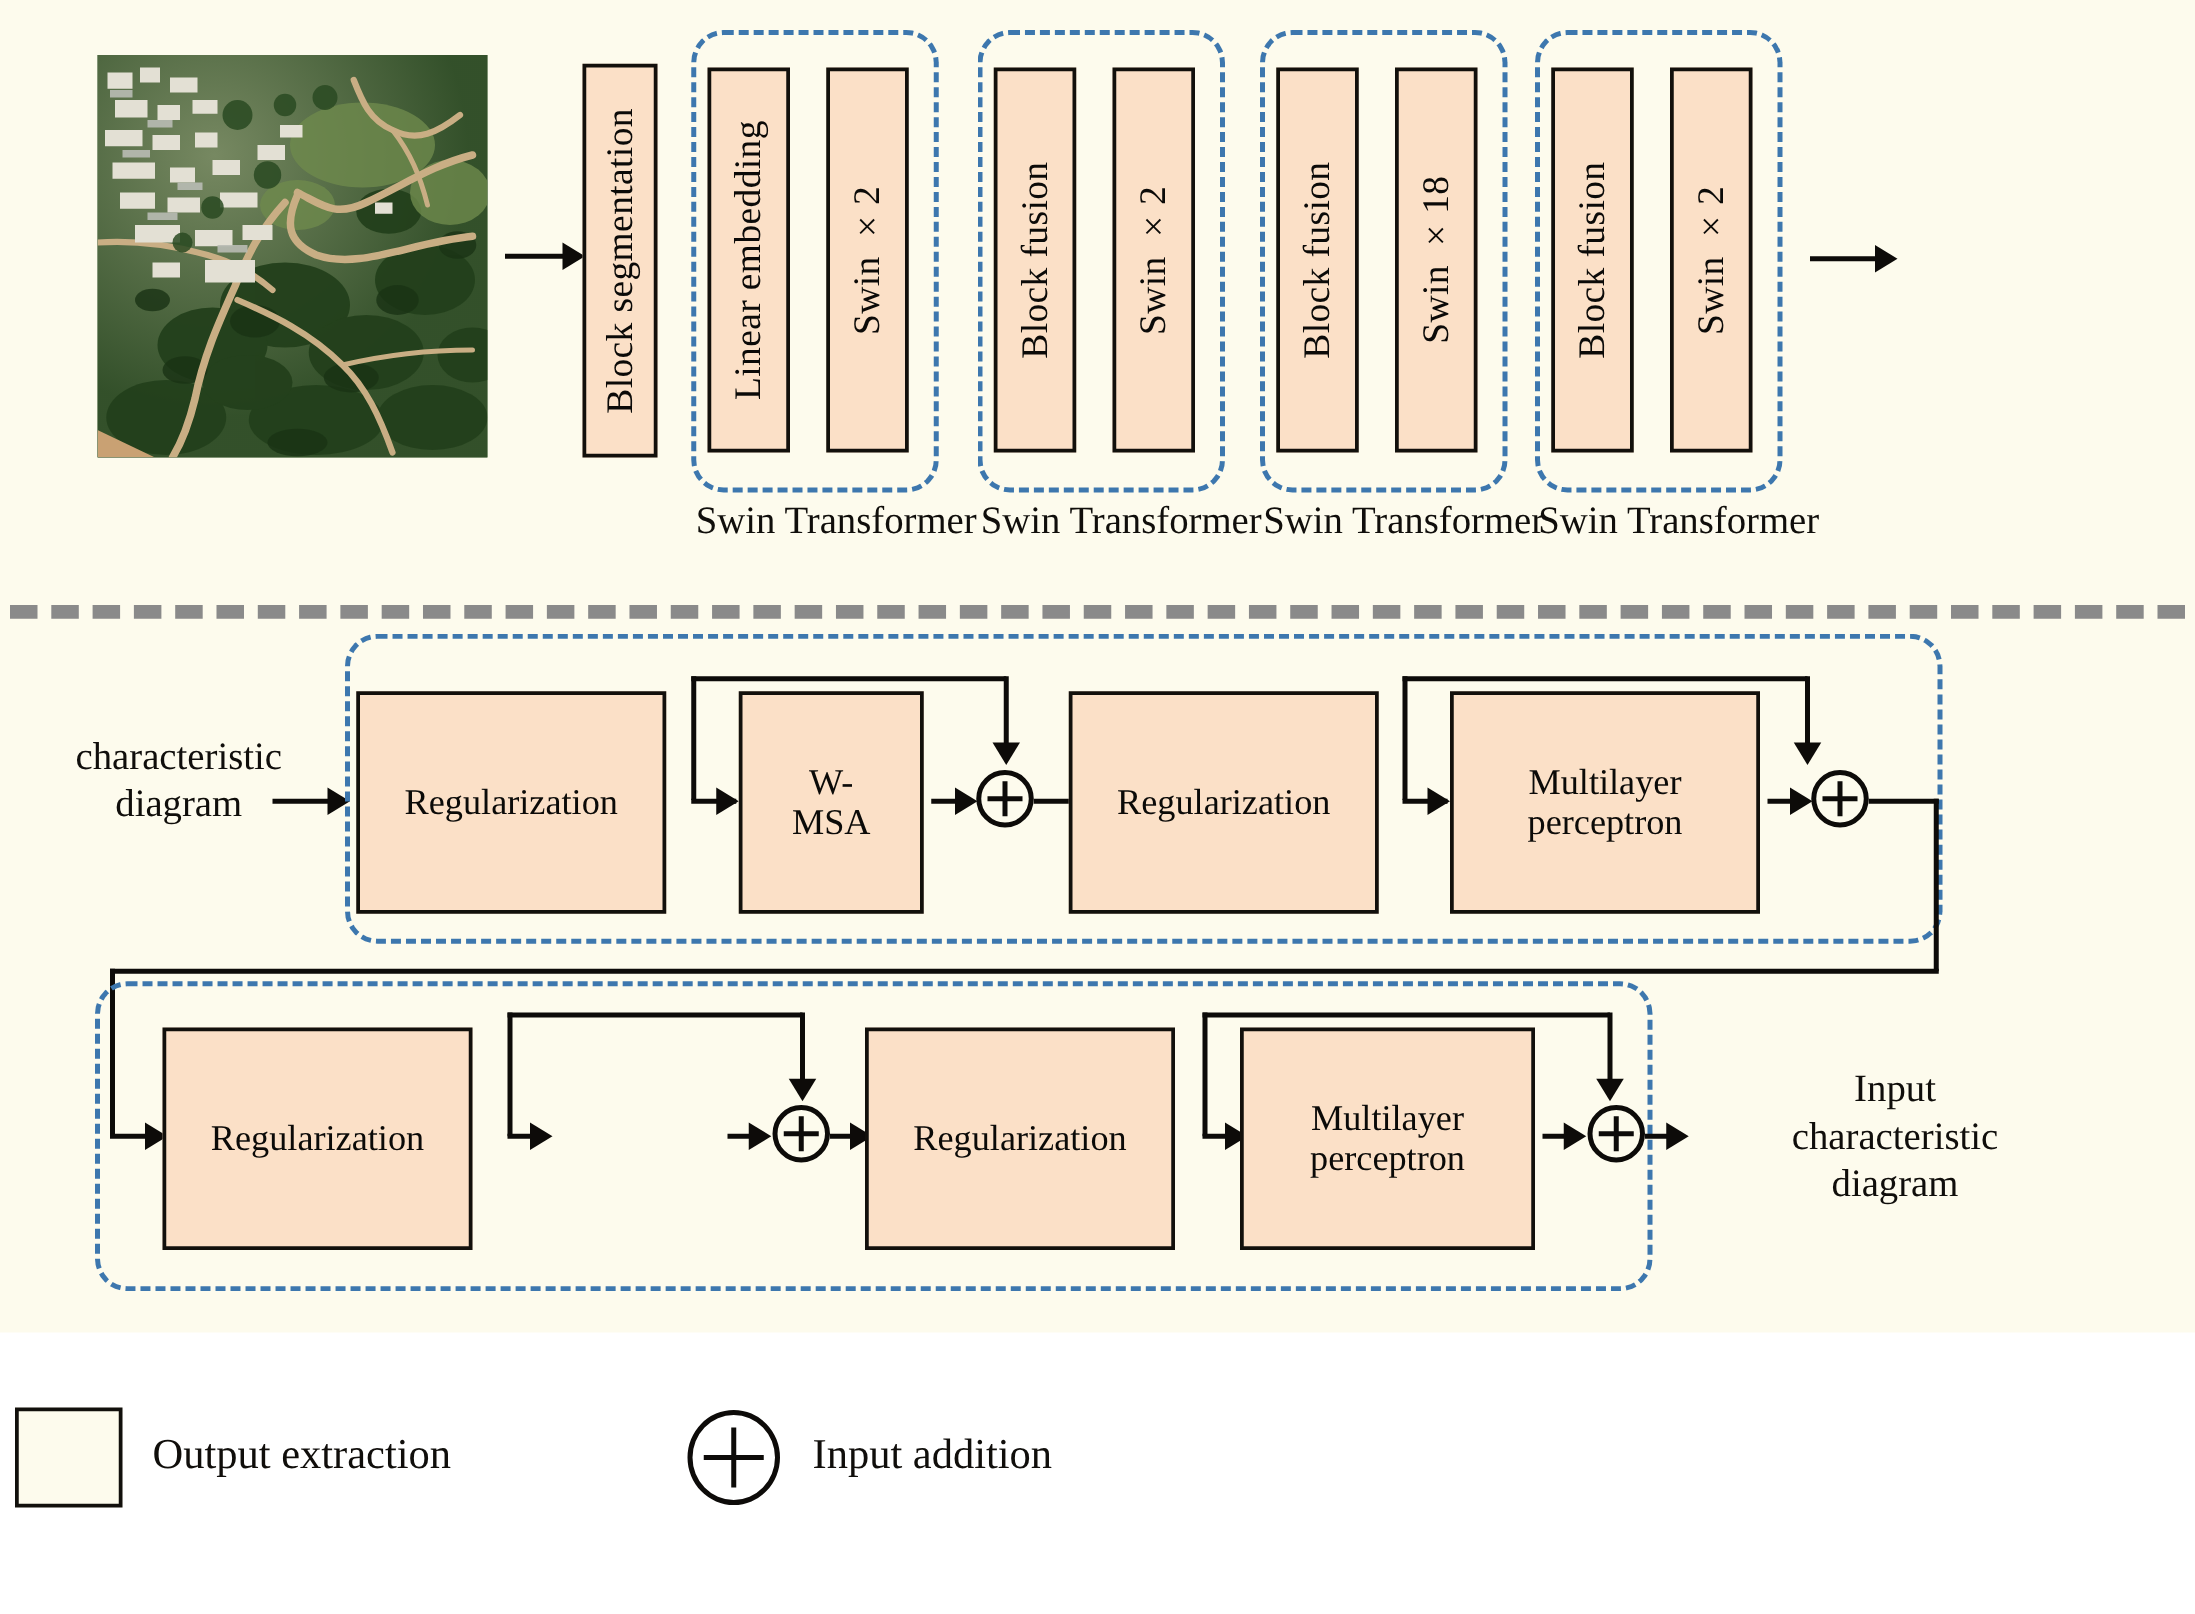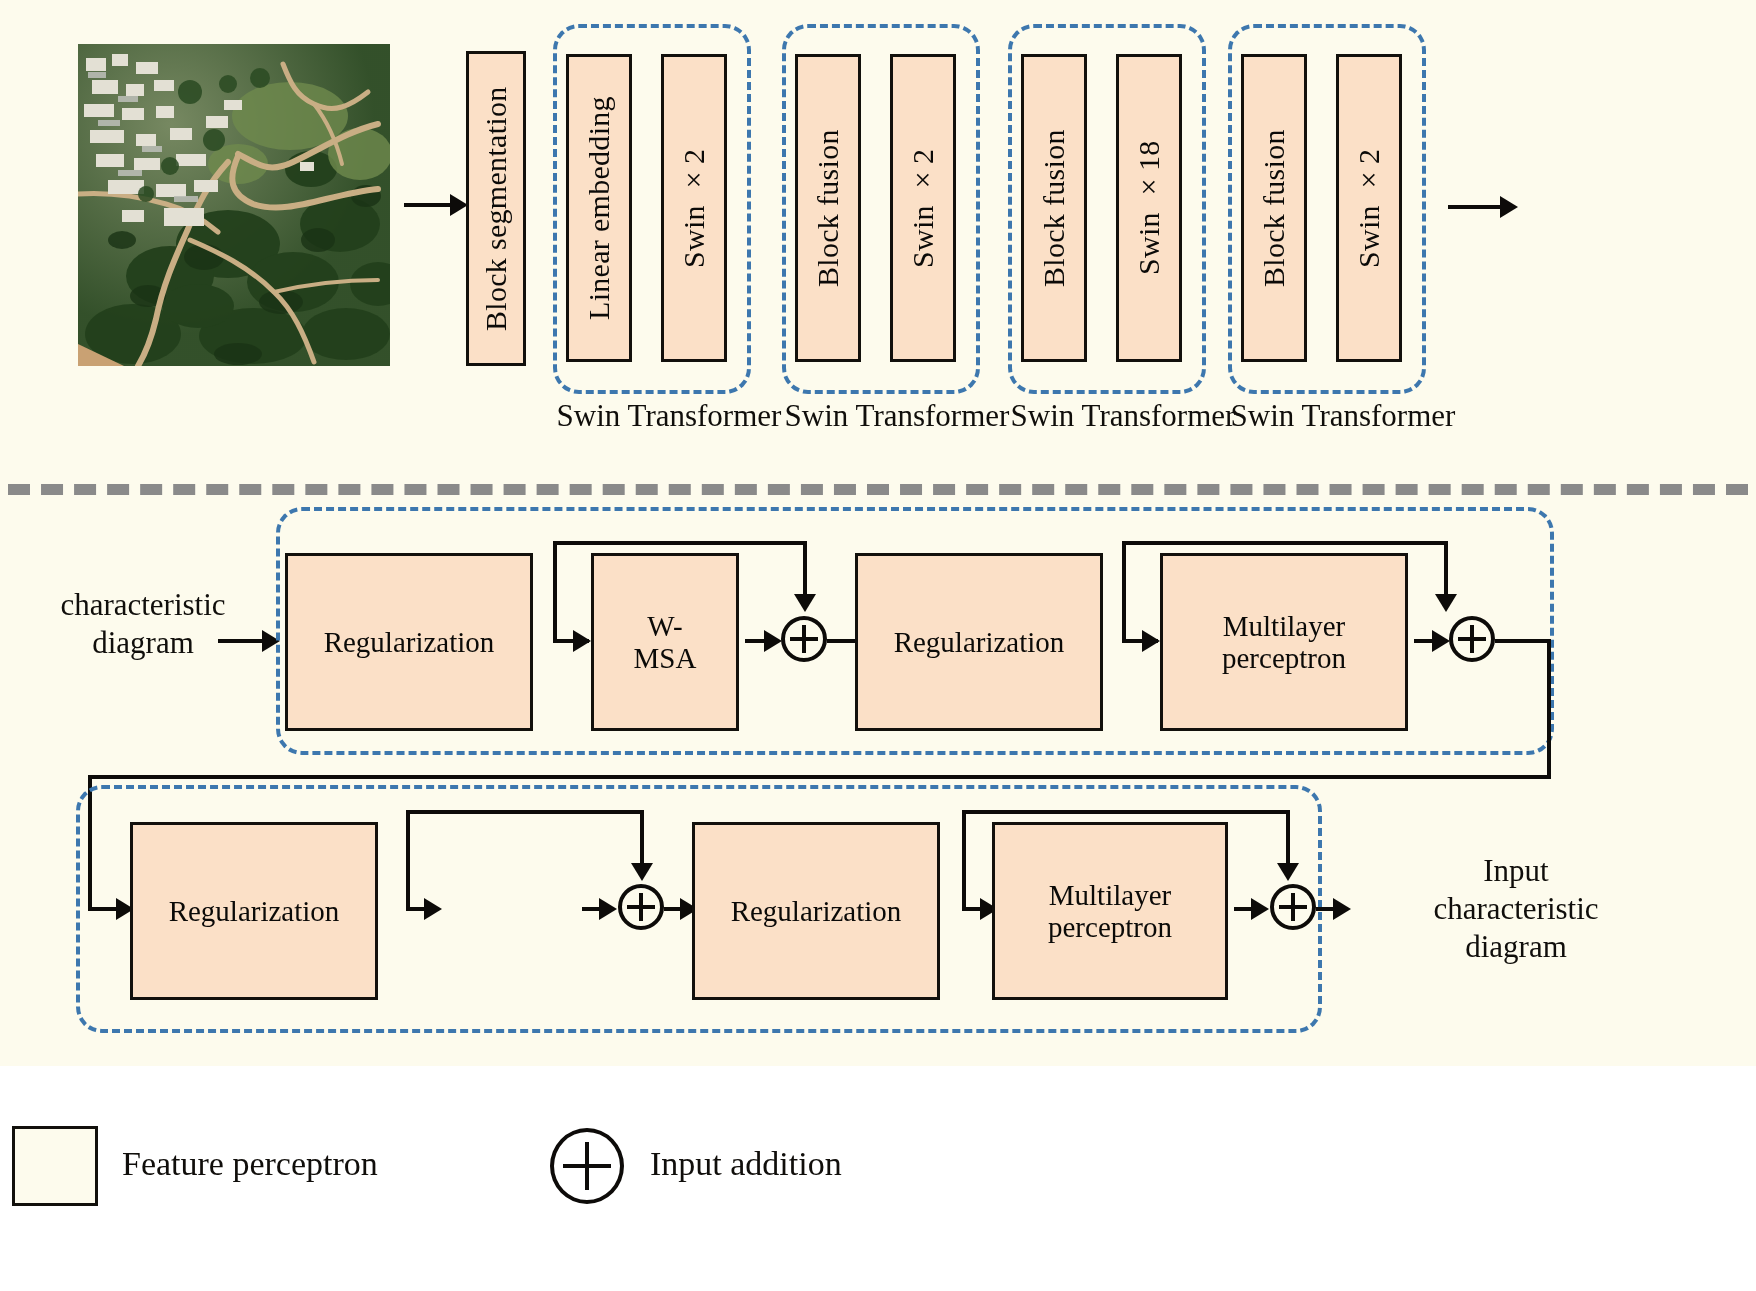--- a/index.html
+++ b/index.html
@@ -364,17 +364,17 @@
   <div class="sidelabel" style="left:1366px;top:852px;width:300px;">
     <div>Input</div>
     <div>characteristic</div>
     <div>diagram</div>
   </div>
 
 </div>
 
 <div id="legendband">
   <div class="legendswatch" style="left:12px;top:60px;width:86px;height:80px;"></div>
-  <div class="legendtext" style="left:122px;top:79px;">Feature perceptron</div>
+  <div class="legendtext" style="left:122px;top:79px;">Output extraction</div>
 
   <div class="plus" style="left:550px;top:62px;width:74px;height:76px;background:#ffffff;"></div>
   <div class="legendtext" style="left:650px;top:79px;">Input addition</div>
 </div>
 
 </body></html>

